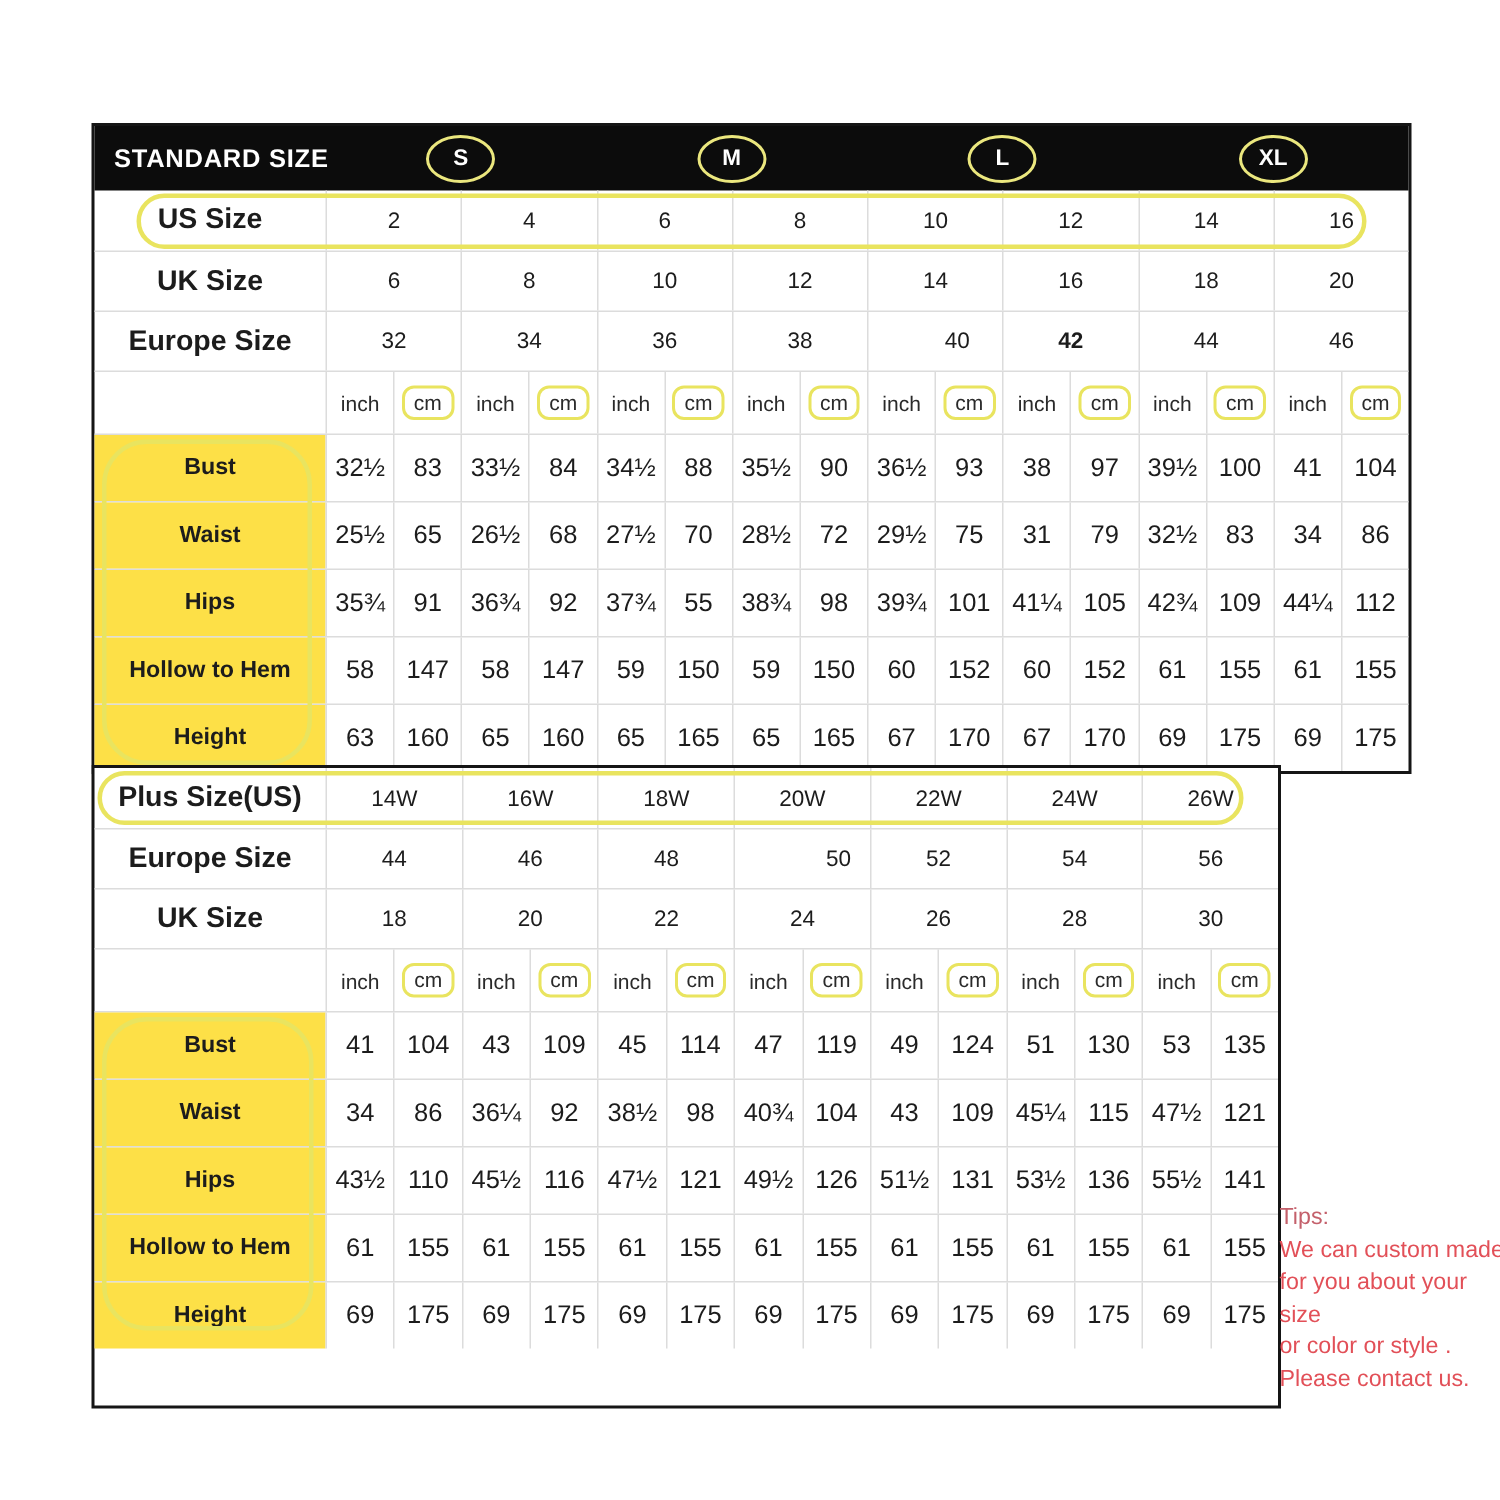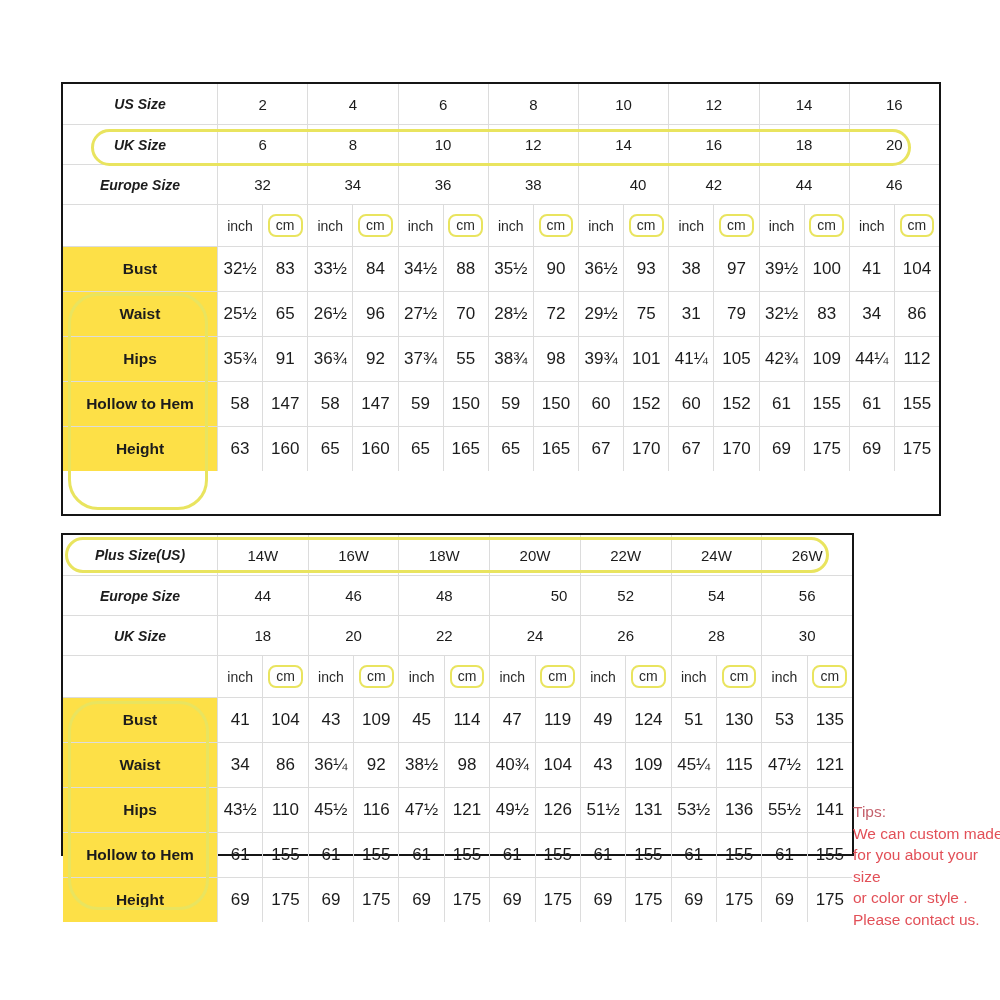--- a/index.html
+++ b/index.html
@@ -3,61 +3,76 @@
 <meta charset="utf-8">
 <style>
   * { margin:0; padding:0; box-sizing:border-box; }
   body { background:#ffffff; }
   .canvas {
     position:relative; width:1000px; height:1000px; background:#ffffff;
     font-family:"Liberation Sans", sans-serif; color:#1c1c1c; overflow:hidden;
   }
   section.tbl { position:absolute; border:2px solid #151515; background:#fff; }
   #standard-table { left:61px; top:82px; width:880px; height:434px; }
-  #plus-table     { left:61px; top:533px; width:793px; height:323px; }
+  #plus-table     { left:61px; top:510px; width:793px; height:429px; }
 
   .thead { display:grid; height:43px; background:#0c0c0c; color:#fff; align-items:center; }
   .cols-std  { grid-template-columns:154px repeat(16, 1fr); }
   .cols-plus { grid-template-columns:154px repeat(14, 1fr); }
   .thead .title { grid-column:1; padding-left:13px; font-weight:bold; font-size:17px; letter-spacing:.5px; white-space:nowrap; }
   .thead .grp { grid-column:span 4; display:flex; justify-content:center; align-items:center; }
   .oval {
     width:46px; height:32px; border:2px solid #ebe77e; border-radius:50%;
     display:flex; align-items:center; justify-content:center;
     font-weight:bold; font-size:15px; color:#fff;
   }
 
   .tbody { width:100%; }
   .row { display:grid; align-items:stretch; text-align:center; border-top:1px solid #dcdcdc; }
   .tbody .row:first-child { border-top:none; }
   .row > div { display:flex; align-items:center; justify-content:center; height:100%; }
   .row > div + div { border-left:1px solid #dcdcdc; }
 
   .size-row { height:40px; font-size:15px; }
-  .size-row .lbl { font-weight:bold; font-size:14px;font-style:italic; }
+  .size-row .lbl { font-weight:bold; font-size:19px; }
   .unit-row { height:42px; font-size:14px; color:#2a2a2a; }
   .measure-row { height:45px; font-size:17px; }
   .measure-row .lbl { background:#fde047; font-weight:bold; font-size:15.5px; }
   .cm-box { display:inline-block; border:2px solid #e9e45f; border-radius:8px; padding:1px 6px; line-height:1.15; }
 
   .hl { position:absolute; border:3px solid #e9e45f; background:transparent; pointer-events:none; }
   #std-us-oval    { left:28px; top:45px; width:820px; height:37px; border-radius:20px; }
   #std-label-box  { left:5px;  top:209px; width:140px; height:217px; border-radius:30px; }
   #plus-oval      { left:2px;  top:2px;  width:764px; height:36px; border-radius:18px; }
   #plus-label-box { left:5px;  top:166px; width:141px; height:209px; border-radius:30px; }
 
   .tips { position:absolute; left:853px; top:801px; width:150px; font-size:15.5px; line-height:21.5px; color:#e25058; }
   .tips .tips-title { color:#c4606b; }
 </style>
 </head>
 <body>
 
 <div class="canvas">
 
   <section class="tbl" id="standard-table">
+    <div class="thead cols-std">
+      <div class="title">STANDARD SIZE</div>
+      <div class="grp">
+        <span class="oval">S</span>
+      </div>
+      <div class="grp">
+        <span class="oval">M</span>
+      </div>
+      <div class="grp">
+        <span class="oval">L</span>
+      </div>
+      <div class="grp">
+        <span class="oval">XL</span>
+      </div>
+    </div>
     <div class="tbody" id="std-body">
         <div class="row size-row cols-std">
           <div class="lbl">US Size</div>
           <div class="val" style="grid-column: span 2;">2</div>
           <div class="val" style="grid-column: span 2;">4</div>
           <div class="val" style="grid-column: span 2;">6</div>
           <div class="val" style="grid-column: span 2;">8</div>
           <div class="val" style="grid-column: span 2;">10</div>
           <div class="val" style="grid-column: span 2;">12</div>
           <div class="val" style="grid-column: span 2;">14</div>
@@ -74,21 +89,21 @@
           <div class="val" style="grid-column: span 2;">18</div>
           <div class="val" style="grid-column: span 2;">20</div>
         </div>
         <div class="row size-row cols-std">
           <div class="lbl">Europe Size</div>
           <div class="val" style="grid-column: span 2;">32</div>
           <div class="val" style="grid-column: span 2;">34</div>
           <div class="val" style="grid-column: span 2;">36</div>
           <div class="val" style="grid-column: span 2;">38</div>
           <div class="val" style="grid-column: span 2; padding-left: 29px;">40</div>
-          <div class="val" style="grid-column: span 2;">42</div>
+          <div class="val" style="grid-column: span 2; font-weight: bold;">42</div>
           <div class="val" style="grid-column: span 2;">44</div>
           <div class="val" style="grid-column: span 2;">46</div>
         </div>
         <div class="row unit-row cols-std">
           <div class="lbl"></div>
           <div class="val">inch</div>
           <div class="val">
             <span class="cm-box">cm</span>
           </div>
           <div class="val">inch</div>
@@ -137,21 +152,21 @@
           <div class="val">39½</div>
           <div class="val">100</div>
           <div class="val">41</div>
           <div class="val">104</div>
         </div>
         <div class="row measure-row cols-std">
           <div class="lbl">Waist</div>
           <div class="val">25½</div>
           <div class="val">65</div>
           <div class="val">26½</div>
-          <div class="val">96</div>
+          <div class="val">68</div>
           <div class="val">27½</div>
           <div class="val">70</div>
           <div class="val">28½</div>
           <div class="val">72</div>
           <div class="val">29½</div>
           <div class="val">75</div>
           <div class="val">31</div>
           <div class="val">79</div>
           <div class="val">32½</div>
           <div class="val">83</div>

